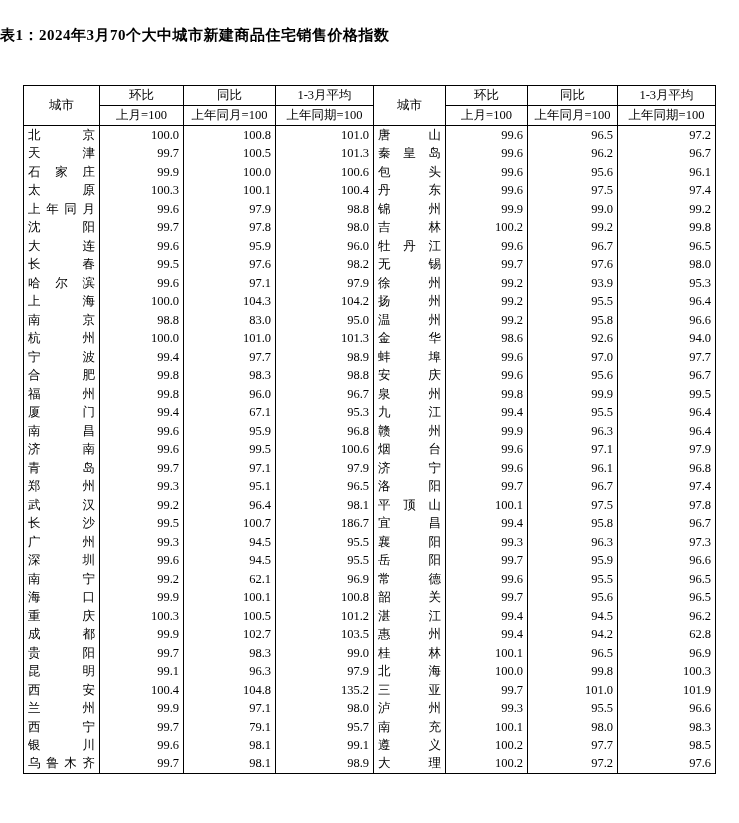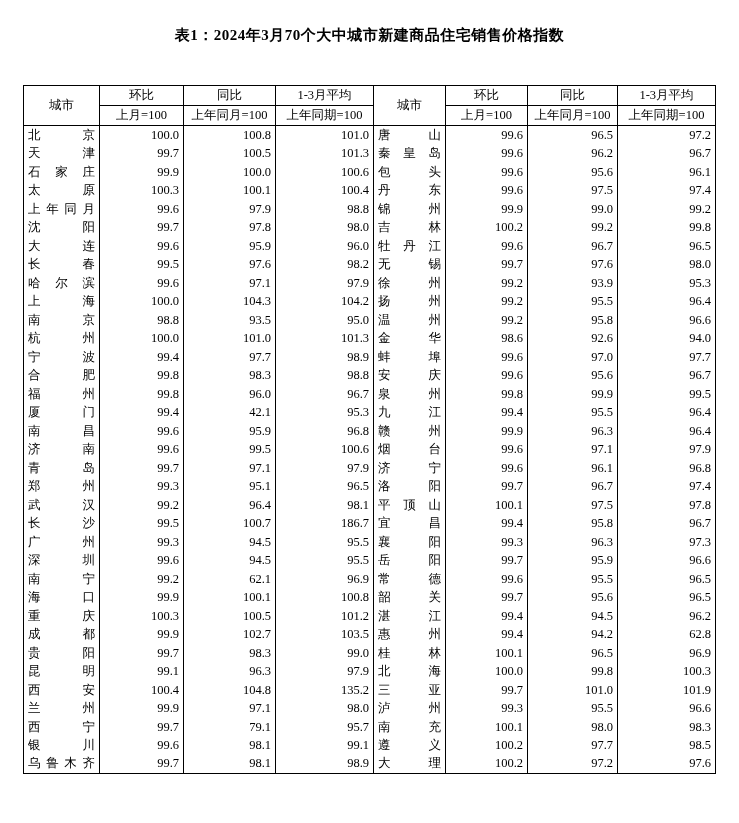--- a/index.html
+++ b/index.html
@@ -13,21 +13,21 @@
     width: 739px;
     height: 823px;
     overflow: hidden;
   }
   .page {
     width: 739px;
     height: 823px;
     padding-top: 26px;
   }
   .title {
-    text-align: center;
+    text-align: left;
     font-weight: bold;
     font-size: 15px;
     letter-spacing: 0.5px;
     margin-bottom: 40px;
   }
   table.price-index {
     border-collapse: collapse;
     table-layout: fixed;
     margin: 0 auto;
     width: 692px;
@@ -203,21 +203,21 @@
           <td class="num">104.3</td>
           <td class="num">104.2</td>
           <td class="city">扬州</td>
           <td class="num">99.2</td>
           <td class="num">95.5</td>
           <td class="num">96.4</td>
         </tr>
         <tr>
           <td class="city">南京</td>
           <td class="num">98.8</td>
-          <td class="num">93.5</td>
+          <td class="num">83.0</td>
           <td class="num">95.0</td>
           <td class="city">温州</td>
           <td class="num">99.2</td>
           <td class="num">95.8</td>
           <td class="num">96.6</td>
         </tr>
         <tr>
           <td class="city">杭州</td>
           <td class="num">100.0</td>
           <td class="num">101.0</td>
@@ -253,21 +253,21 @@
           <td class="num">96.0</td>
           <td class="num">96.7</td>
           <td class="city">泉州</td>
           <td class="num">99.8</td>
           <td class="num">99.9</td>
           <td class="num">99.5</td>
         </tr>
         <tr>
           <td class="city">厦门</td>
           <td class="num">99.4</td>
-          <td class="num">42.1</td>
+          <td class="num">67.1</td>
           <td class="num">95.3</td>
           <td class="city">九江</td>
           <td class="num">99.4</td>
           <td class="num">95.5</td>
           <td class="num">96.4</td>
         </tr>
         <tr>
           <td class="city">南昌</td>
           <td class="num">99.6</td>
           <td class="num">95.9</td>

